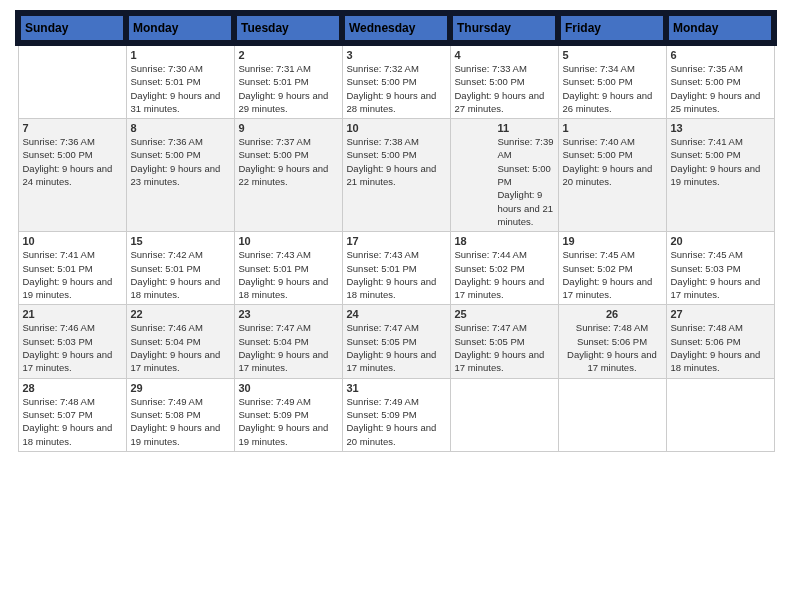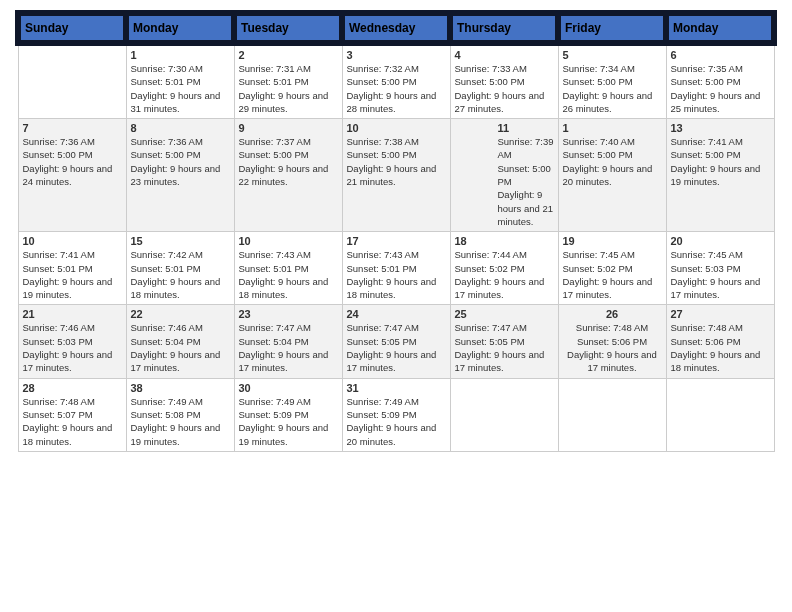--- a/index.html
+++ b/index.html
@@ -218,21 +218,21 @@
             <span class="day-num">27</span>
             <div class="day-info">Sunrise: 7:48 AM<br>Sunset: 5:06 PM<br>Daylight: 9 hours and 18 minutes.</div>
           </td>
         </tr>
         <tr style="background-color: rgb(255, 255, 255);">
           <td>
             <span class="day-num">28</span>
             <div class="day-info">Sunrise: 7:48 AM<br>Sunset: 5:07 PM<br>Daylight: 9 hours and 18 minutes.</div>
           </td>
           <td>
-            <span class="day-num">38</span>
+            <span class="day-num">29</span>
             <div class="day-info">Sunrise: 7:49 AM<br>Sunset: 5:08 PM<br>Daylight: 9 hours and 19 minutes.</div>
           </td>
           <td>
             <span class="day-num">30</span>
             <div class="day-info">Sunrise: 7:49 AM<br>Sunset: 5:09 PM<br>Daylight: 9 hours and 19 minutes.</div>
           </td>
           <td>
             <span class="day-num">31</span>
             <div class="day-info">Sunrise: 7:49 AM<br>Sunset: 5:09 PM<br>Daylight: 9 hours and 20 minutes.</div>
           </td>

